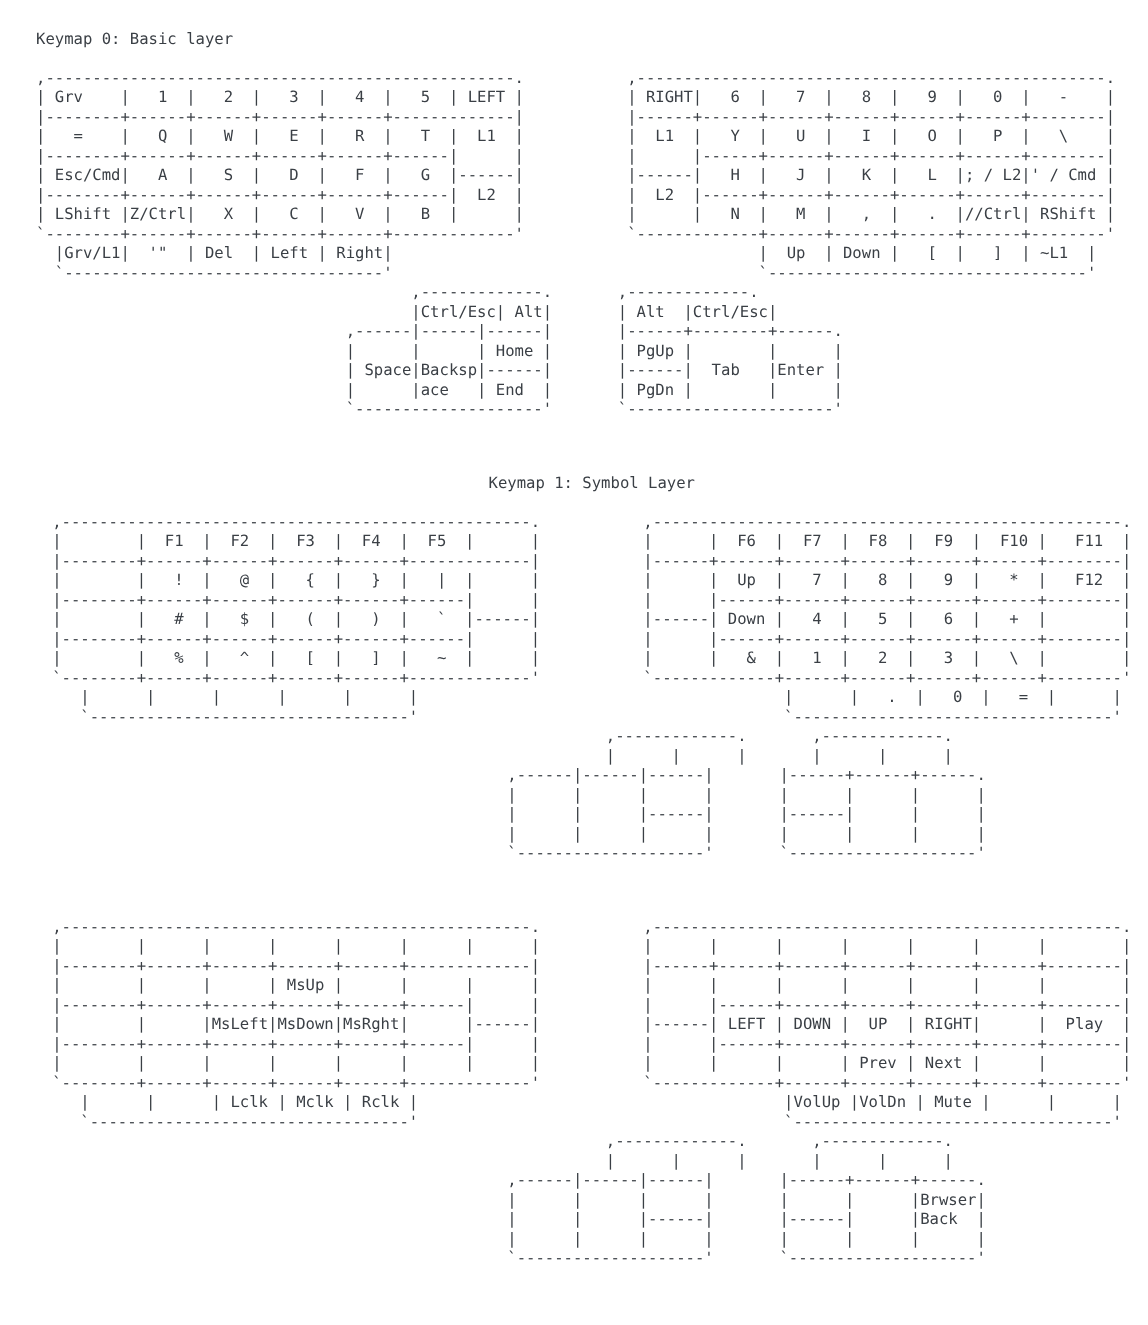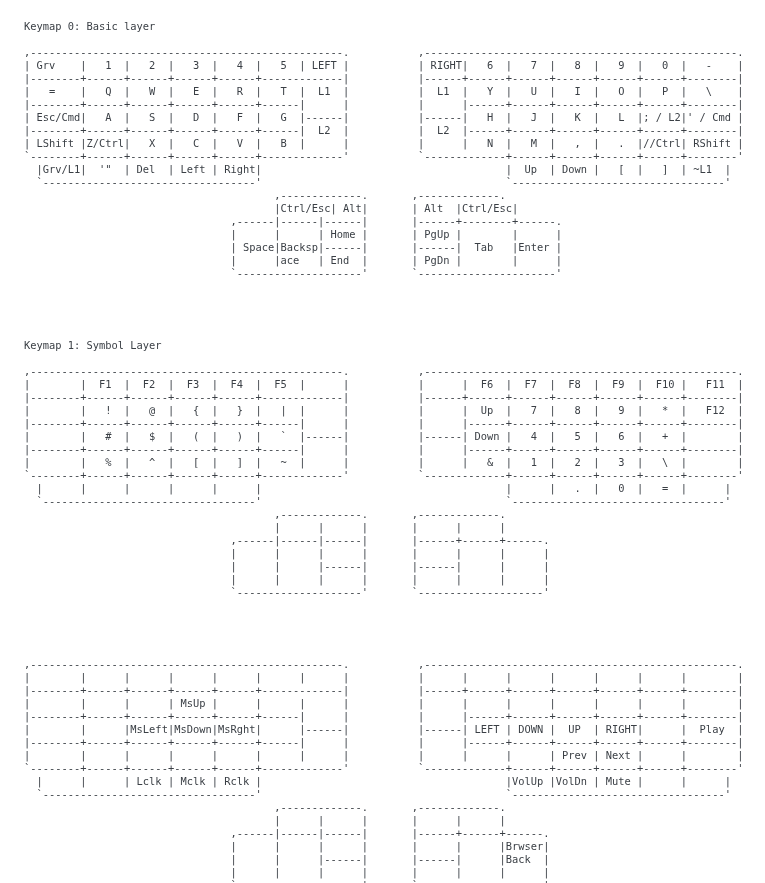--- a/index.html
+++ b/index.html
@@ -12,21 +12,22 @@
     width: 765px;
     height: 883px;
     overflow: hidden;
     padding: 20px 0 18px 24px;
     font-family: "DejaVu Sans Mono", "Liberation Mono", monospace;
     font-size: 10.4px;
     line-height: 13px;
     color: #3a3f45;
   }
   .keymap-section + .keymap-section {
-    margin-top: 59px; 
+    margin-top: 36px; 
+    text-align: center;
   }
   .section-title {
     white-space: pre;
     font: inherit;
   }
   pre.ascii-art {
     margin: 13px 0 0 0; 
     font: inherit;
     white-space: pre;
   }

